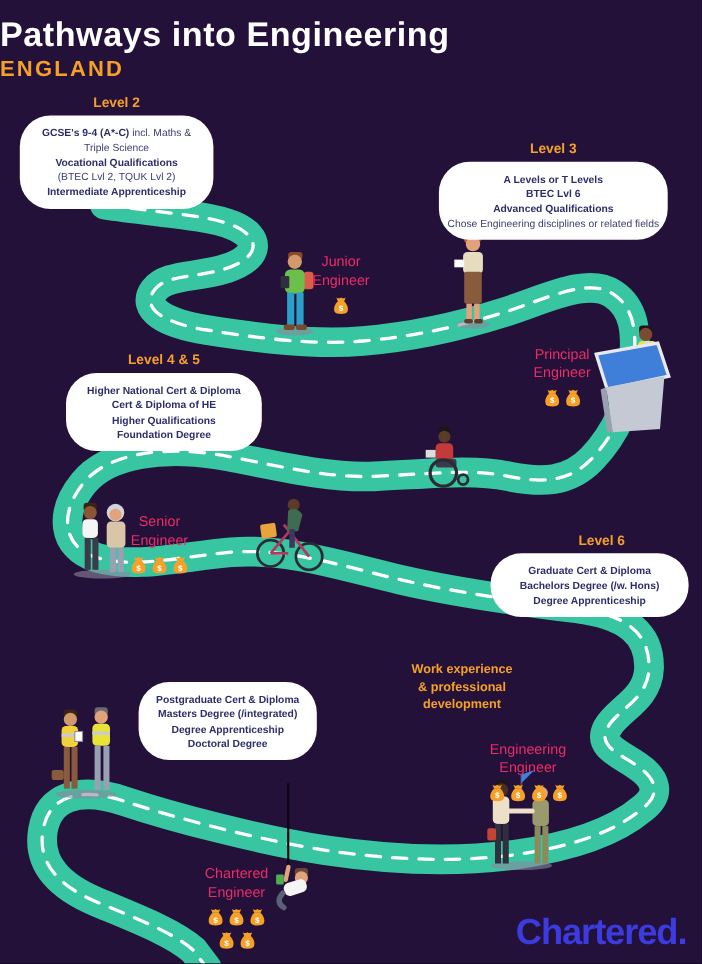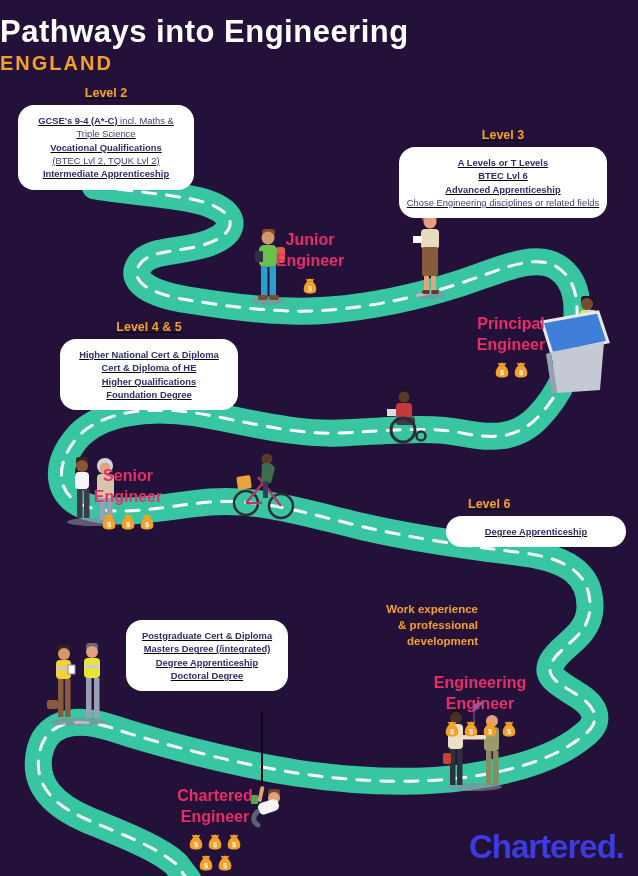--- a/index.html
+++ b/index.html
@@ -8,36 +8,36 @@
          font-family:"Liberation Sans","DejaVu Sans",sans-serif;}
   .scene{position:absolute;left:0;top:0;width:638px;height:876px;}
   .road-base{fill:none;stroke:var(--road,#38c6a2);stroke-width:27;stroke-linecap:round;stroke-linejoin:round;}
   .road-dash{fill:none;stroke:var(--dash,#ffffff);stroke-width:3;stroke-linecap:round;stroke-dasharray:13 11;}
   .rope{stroke:#0b0614;stroke-width:2;}
 
   .title{position:absolute;top:14px;left:0;width:100%;text-align:left;}
   .title-main{color:#ffffff;font-size:31px;font-weight:800;letter-spacing:.5px;}
   .title-country{color:var(--orange,#f5a128);font-size:20px;font-weight:800;letter-spacing:2px;margin-top:2px;}
 
-  .level{position:absolute;text-align:center;text-decoration:underline;}
+  .level{position:absolute;text-align:center;}
   .level-label{color:var(--orange,#f5a128);font-weight:700;font-size:12.5px;margin-bottom:5px;}
-  .level--6 .level-label{text-align:left;padding-left:22px;margin-top:13px;}
-  .qual-box{background:#ffffff;border-radius:16px;padding:9px 5px;
+  .level--6 .level-label{text-align:center;padding-left:22px;}
+  .qual-box{background:#ffffff;border-radius:28px;padding:9px 5px;
             color:var(--boxtext,#2d2d6b);font-size:9.4px;line-height:1.42;font-weight:700;}
   .qual-box .rg{font-weight:400;color:#3d3d72;}
 
   .eng{position:absolute;text-align:center;}
-  .eng-name{color:var(--pink,#ea2d68);font-weight:700;font-size:16px;line-height:1.3;}
+  .eng-name{color:var(--pink,#ea2d68);font-weight:400;font-size:13px;line-height:1.3;}
   .bags{display:flex;justify-content:center;flex-wrap:wrap;gap:3px;margin:5px auto 0;}
   .bags svg{width:16px;height:18px;display:block;}
   .bag-fill{fill:var(--bag,#f5a128);}
   .bag-sign{fill:#ffffff;font-family:"Liberation Sans",sans-serif;}
 
   .worknote{position:absolute;color:var(--orange,#f5a128);font-weight:700;
-            font-size:11.5px;line-height:1.4;text-align:right;}
+            font-size:11.5px;line-height:1.4;text-align:center;}
   .logo{position:absolute;right:14px;bottom:10px;color:var(--blue,#3b3be0);
         font-weight:800;font-size:33px;letter-spacing:-1px;}
 </style>
 </head>
 <body>
 
 <div class="stage">
 
   <svg class="scene" viewBox="0 0 638 876">
     <defs>
@@ -217,38 +217,40 @@
       <div class="rg">(BTEC Lvl 2, TQUK Lvl 2)</div>
       <div>Intermediate Apprenticeship</div>
     </div>
   </div>
 
   <div class="level" style="left:399px;top:128px;width:208px">
     <div class="level-label">Level 3</div>
     <div class="qual-box">
       <div>A Levels or T Levels</div>
       <div>BTEC Lvl 6</div>
-      <div>Advanced Apprenticeship</div>
+      <div>Advanced Qualifications</div>
       <div class="rg">Chose Engineering disciplines or related fields</div>
     </div>
   </div>
 
   <div class="level" style="left:60px;top:320px;width:178px">
     <div class="level-label">Level 4 &amp; 5</div>
     <div class="qual-box">
       <div>Higher National Cert &amp; Diploma</div>
       <div>Cert &amp; Diploma of HE</div>
       <div>Higher Qualifications</div>
       <div>Foundation Degree</div>
     </div>
   </div>
 
   <div class="level level--6" style="left:446px;top:484px;width:180px">
     <div class="level-label">Level 6</div>
     <div class="qual-box">
+      <div>Graduate Cert &amp; Diploma</div>
+      <div>Bachelors Degree (/w. Hons)</div>
       <div>Degree Apprenticeship</div>
     </div>
   </div>
 
   <div class="level" style="left:126px;top:620px;width:162px">
     <div class="qual-box">
       <div>Postgraduate Cert &amp; Diploma</div>
       <div>Masters Degree (/integrated)</div>
       <div>Degree Apprenticeship</div>
       <div>Doctoral Degree</div>
@@ -276,21 +278,21 @@
   <svg viewBox="0 0 20 23">
           <use href="#bagsym"></use>
         </svg>
 
   <svg viewBox="0 0 20 23">
           <use href="#bagsym"></use>
         </svg>
 </div>
   </div>
 
-  <div class="eng" style="left:86px;top:466px;width:84px">
+  <div class="eng" style="left:103px;top:466px;width:84px">
     <div class="eng-name">
       <div>Senior</div>
       <div>Engineer</div>
     </div>
     <div class="bags">
   <svg viewBox="0 0 20 23">
           <use href="#bagsym"></use>
         </svg>
 
   <svg viewBox="0 0 20 23">

